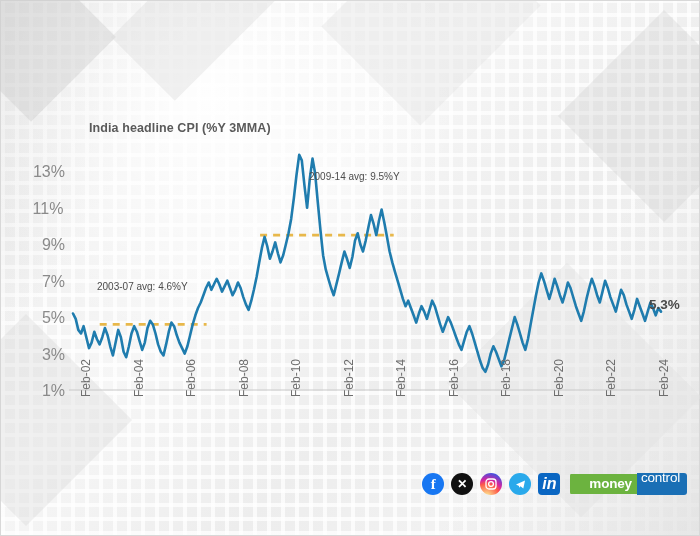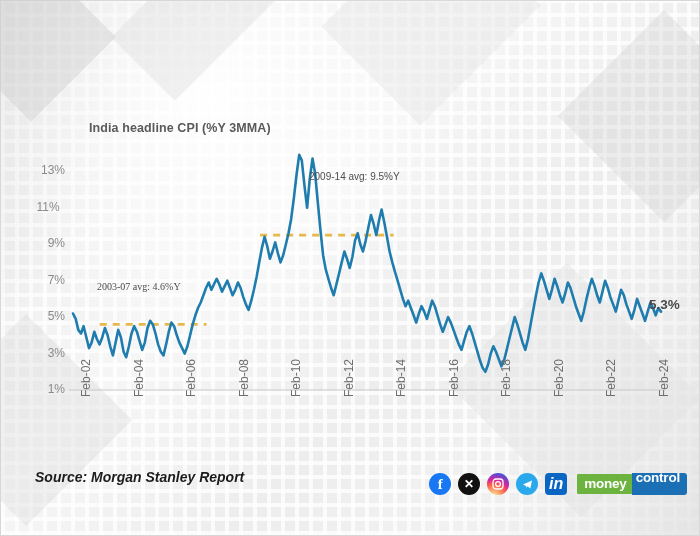--- a/index.html
+++ b/index.html
@@ -42,35 +42,35 @@
   }
 
   
   #chart{position:absolute;left:0;top:110px;width:700px;height:300px;z-index:4;}
   .subtitle{
     position:absolute;left:44px;top:120px;z-index:6;
     font-size:12.5px;font-weight:bold;color:#5a5a5a;letter-spacing:.1px;margin-left:44px;
   }
   .ytick{
     position:absolute;width:34px;text-align:right;
-    font-size:12px;color:#8a8a8a;z-index:6;font-weight:normal;
+    font-size:16px;color:#8a8a8a;z-index:6;font-weight:normal;
   }
   .xtick{
     position:absolute;font-size:12px;color:#6e6e6e;z-index:6;
     transform-origin:left top;transform:rotate(-90deg);
     white-space:nowrap;
   }
   .endlabel{
     position:absolute;left:648px;top:296px;z-index:7;
     font-size:13.5px;font-weight:bold;color:#4a4a4a;
   }
   .annot{
     position:absolute;z-index:7;font-size:10px;color:#4d4d4d;white-space:nowrap;
   }
-  .annot-a{left:96px;top:280px;font-family:Liberation Serif, serif;}
+  .annot-a{left:96px;top:280px;}
   .annot-b{left:308px;top:170px;}
 
   
   .source{
     position:absolute;left:34px;top:468px;z-index:6;
     font-size:14px;font-weight:bold;font-style:italic;color:#1c1c1c;
   }
   .social{
     position:absolute;right:12px;top:472px;z-index:6;
     display:flex;align-items:center;gap:7px;
@@ -79,22 +79,22 @@
     width:22px;height:22px;border-radius:50%;
     display:flex;align-items:center;justify-content:center;
     color:#fff;font-size:12px;font-weight:bold;line-height:1;
   }
   .s-fb{background:#1877f2;font-family:"Liberation Serif",serif;font-size:15px;}
   .s-x{background:#111;font-size:12px;}
   .s-ig{background:radial-gradient(circle at 30% 107%,#fdf497 0%,#fd5949 45%,#d6249f 60%,#285AEB 90%);}
   .s-tg{background:#29a9eb;font-size:12px;}
   .s-li{background:#0a66c2;border-radius:4px;font-size:16px;font-style:italic;}
   .logo{display:flex;align-items:center;height:22px;border-radius:3px;overflow:hidden;margin-left:3px;}
-  .logo-a{background:#6cb33f;color:#fff;font-size:13.5px;font-weight:bold;padding:2px 5px 3px 7px;letter-spacing:-.2px;}
-  .logo-b{background:#1a6fb5;color:#fff;font-size:13.5px;font-weight:bold;padding:2px 7px 16px 4px;letter-spacing:-.2px;}
+  .logo-a{background:#6cb33f;color:#fff;font-size:13.5px;font-weight:bold;padding:2px 5px 3px 19px;letter-spacing:-.2px;}
+  .logo-b{background:#1a6fb5;color:#fff;font-size:13.5px;font-weight:normal;padding:2px 7px 16px 4px;letter-spacing:-.2px;}
 </style>
 </head>
 <body>
 
 <div id="root">
   <div class="deco d1"></div>
   <div class="deco d2"></div>
   <div class="deco d3"></div>
   <div class="deco d4"></div>
   <div class="deco d5"></div>
@@ -131,21 +131,20 @@
   <div class="annot annot-b">2009-14 avg: 9.5%Y</div>
   <div class="endlabel">5.3%</div>
 
   <svg id="chart" viewBox="0 0 700 300">
     <line id="axis-line" stroke="#c9c9c9" stroke-width="1.2" x1="68" x2="664" y1="279" y2="279"></line>
     <path id="avg1" fill="none" stroke-width="2.6" stroke-linecap="butt" stroke-dasharray="7 6" d="M 98.7 213.4 L 205.6 213.4" stroke="#e8b84b"></path>
     <path id="avg2" fill="none" stroke-width="2.6" stroke-linecap="butt" stroke-dasharray="7 6" d="M 259.1 124.1 L 392.7 124.1" stroke="#e8b84b"></path>
     <path id="cpi-line" fill="none" stroke-width="2.6" stroke-linejoin="round" stroke-linecap="round" d="M 72.0 202.5 L 74.7 207.9 L 77.3 218.9 L 80.0 222.5 L 82.6 215.2 L 85.3 226.2 L 88.0 237.1 L 90.6 231.6 L 93.3 220.7 L 95.9 228.0 L 98.6 233.4 L 101.3 226.2 L 103.9 217.0 L 106.6 224.3 L 109.2 235.3 L 111.9 244.4 L 114.6 231.6 L 117.2 218.9 L 119.9 226.2 L 122.6 240.7 L 125.2 246.2 L 127.9 235.3 L 130.5 222.5 L 133.2 215.2 L 135.9 220.7 L 138.5 229.8 L 141.2 238.9 L 143.8 231.6 L 146.5 217.0 L 149.2 209.8 L 151.8 213.4 L 154.5 222.5 L 157.1 233.4 L 159.8 240.7 L 162.5 244.4 L 165.1 233.4 L 167.8 220.7 L 170.4 211.6 L 173.1 215.2 L 175.8 224.3 L 178.4 231.6 L 181.1 237.1 L 183.7 242.6 L 186.4 235.3 L 189.1 224.3 L 191.7 213.4 L 194.4 204.3 L 197.0 197.0 L 199.7 191.5 L 202.4 184.2 L 205.0 177.0 L 207.7 171.5 L 210.4 178.8 L 213.0 173.3 L 215.7 167.8 L 218.3 173.3 L 221.0 180.6 L 223.7 175.1 L 226.3 169.7 L 229.0 177.0 L 231.6 184.2 L 234.3 178.8 L 237.0 171.5 L 239.6 177.0 L 242.3 186.1 L 244.9 193.4 L 247.6 198.8 L 250.3 189.7 L 252.9 178.8 L 255.6 166.0 L 258.2 151.4 L 260.9 136.9 L 263.6 125.9 L 266.2 135.0 L 268.9 147.8 L 271.5 140.5 L 274.2 131.4 L 276.9 142.3 L 279.5 151.4 L 282.2 144.2 L 284.9 133.2 L 287.5 122.3 L 290.2 107.7 L 292.8 87.7 L 295.5 64.0 L 298.2 43.9 L 300.8 49.4 L 303.5 74.9 L 306.1 96.8 L 308.8 67.6 L 311.5 47.6 L 314.1 62.2 L 316.8 91.3 L 319.4 118.6 L 322.1 144.2 L 324.8 158.7 L 327.4 167.8 L 330.1 177.0 L 332.7 184.2 L 335.4 173.3 L 338.1 162.4 L 340.7 151.4 L 343.4 140.5 L 346.0 147.8 L 348.7 156.9 L 351.4 146.0 L 354.0 129.6 L 356.7 122.3 L 359.3 133.2 L 362.0 140.5 L 364.7 129.6 L 367.3 116.8 L 370.0 104.1 L 372.7 113.2 L 375.3 124.1 L 378.0 109.5 L 380.6 98.6 L 383.3 111.4 L 386.0 125.9 L 388.6 140.5 L 391.3 151.4 L 393.9 160.6 L 396.6 169.7 L 399.3 178.8 L 401.9 187.9 L 404.6 195.2 L 407.2 189.7 L 409.9 197.0 L 412.6 204.3 L 415.2 211.6 L 417.9 202.5 L 420.5 195.2 L 423.2 200.6 L 425.9 207.9 L 428.5 198.8 L 431.2 189.7 L 433.8 195.2 L 436.5 204.3 L 439.2 213.4 L 441.8 220.7 L 444.5 213.4 L 447.1 206.1 L 449.8 211.6 L 452.5 218.9 L 455.1 226.2 L 457.8 233.4 L 460.5 238.9 L 463.1 229.8 L 465.8 220.7 L 468.4 215.2 L 471.1 222.5 L 473.8 231.6 L 476.4 240.7 L 479.1 249.8 L 481.7 257.1 L 484.4 260.8 L 487.1 253.5 L 489.7 242.6 L 492.4 235.3 L 495.0 240.7 L 497.7 248.0 L 500.4 255.3 L 503.0 249.8 L 505.7 238.9 L 508.3 228.0 L 511.0 217.0 L 513.7 206.1 L 516.3 213.4 L 519.0 222.5 L 521.6 231.6 L 524.3 238.9 L 527.0 228.0 L 529.6 213.4 L 532.3 198.8 L 535.0 184.2 L 537.6 171.5 L 540.3 162.4 L 542.9 169.7 L 545.6 178.8 L 548.3 187.9 L 550.9 178.8 L 553.6 167.8 L 556.2 175.1 L 558.9 184.2 L 561.6 191.5 L 564.2 182.4 L 566.9 171.5 L 569.5 177.0 L 572.2 186.1 L 574.9 195.2 L 577.5 202.5 L 580.2 209.8 L 582.8 200.6 L 585.5 187.9 L 588.2 177.0 L 590.8 167.8 L 593.5 175.1 L 596.1 184.2 L 598.8 191.5 L 601.5 180.6 L 604.1 169.7 L 606.8 177.0 L 609.4 186.1 L 612.1 193.4 L 614.8 200.6 L 617.4 189.7 L 620.1 178.8 L 622.8 184.2 L 625.4 193.4 L 628.1 200.6 L 630.7 207.9 L 633.4 198.8 L 636.1 187.9 L 638.7 195.2 L 641.4 202.5 L 644.0 209.8 L 646.7 200.6 L 649.4 191.5 L 652.0 197.0 L 654.7 204.3 L 657.3 197.0 L 660.0 200.6" stroke="#1f7cae"></path>
   </svg>
 
-  <div class="source">Source: Morgan Stanley Report</div>
 
   <div class="social">
     <div class="sicon s-fb">
       <span>f</span>
     </div>
     <div class="sicon s-x">
       <span>✕</span>
     </div>
     <div class="sicon s-ig">
       <svg width="12" height="12" viewBox="0 0 12 12">

